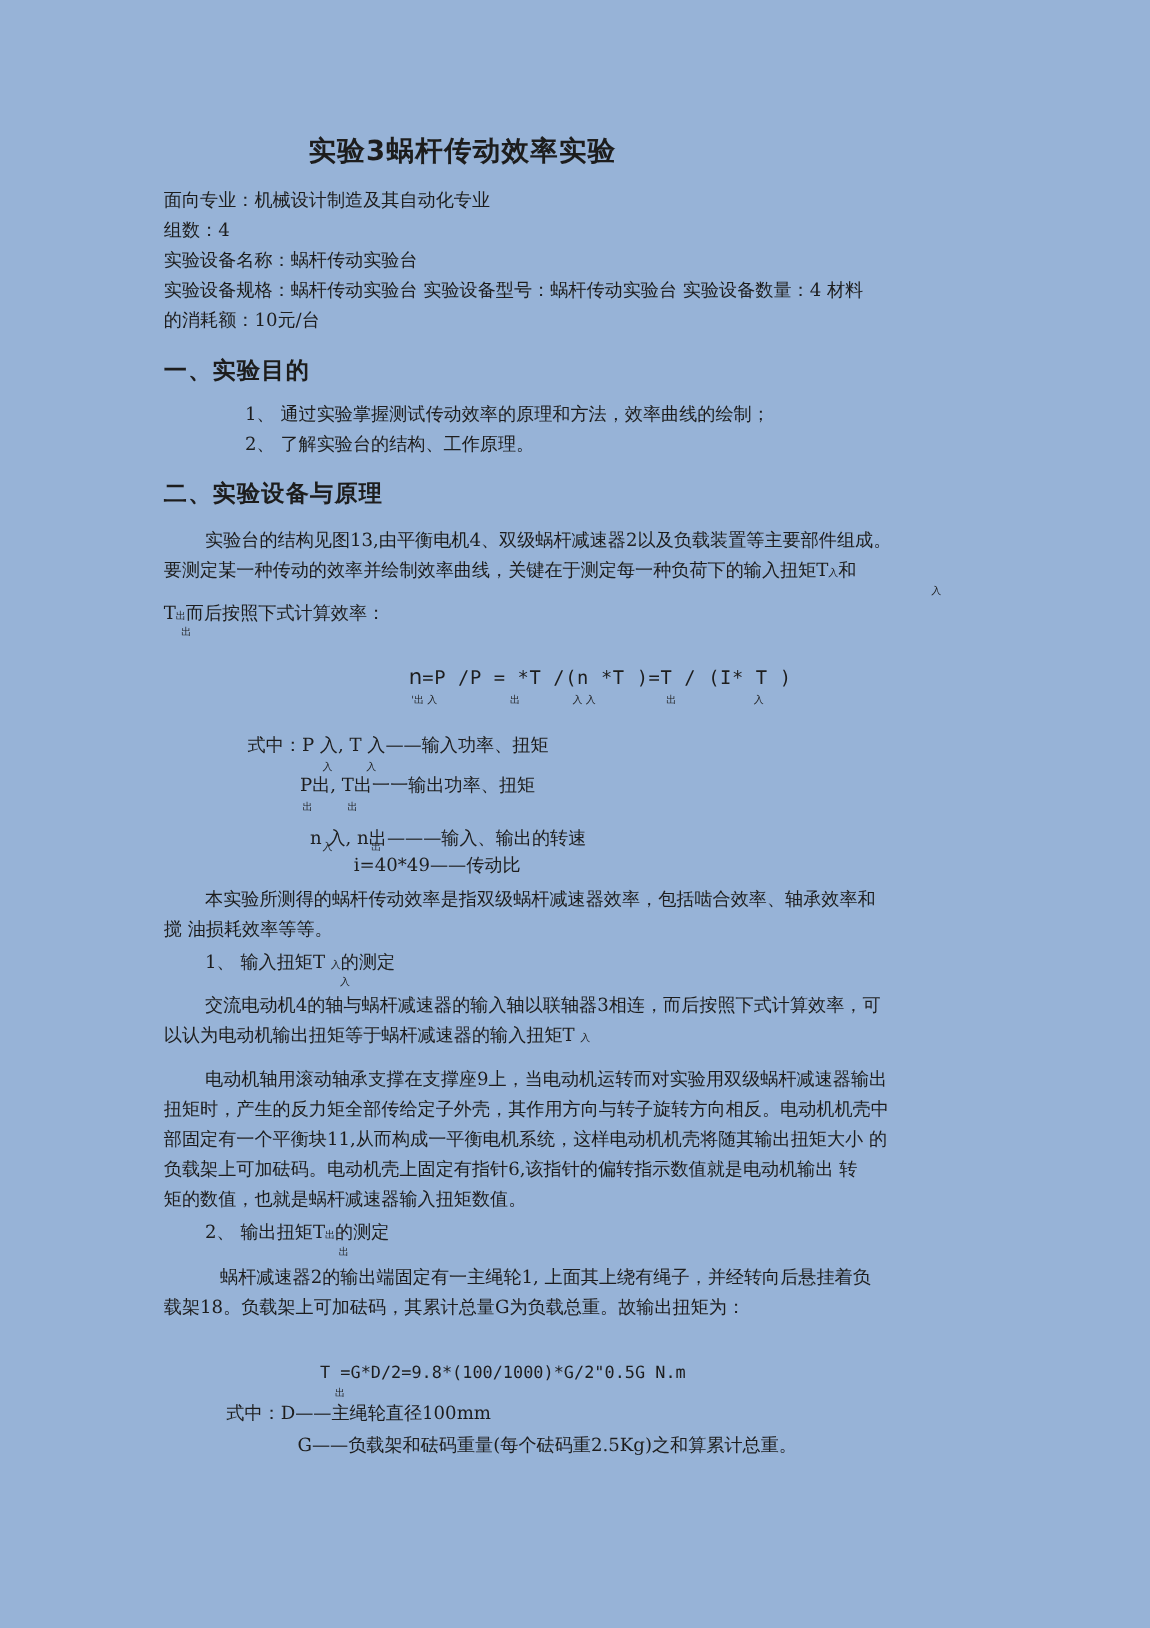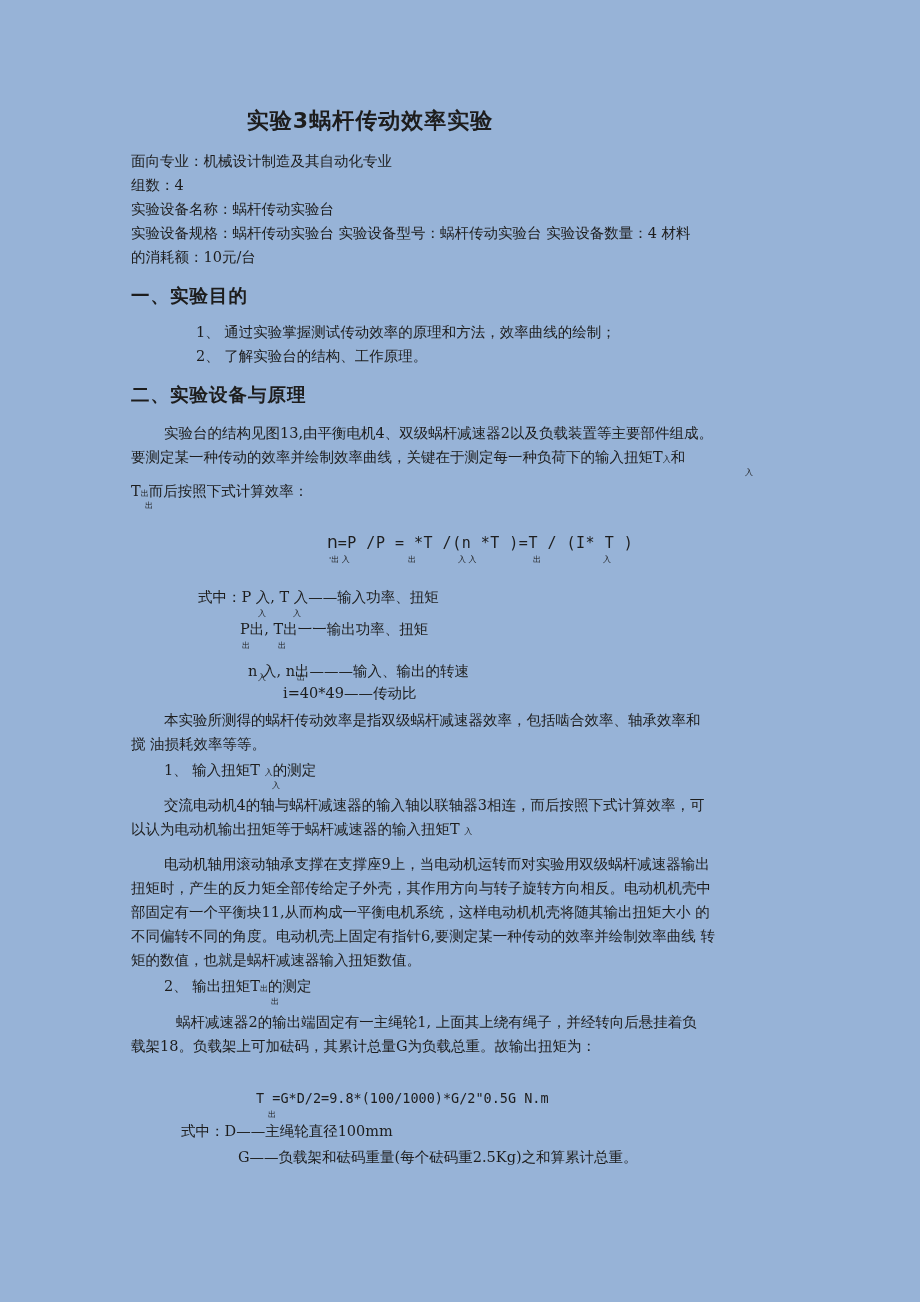--- a/index.html
+++ b/index.html
@@ -99,21 +99,21 @@
   <div class="abs sub" style="left:272px;top:781px;">入</div>
 
   <div class="abs t" style="left:164px;top:796px;">交流电动机4的轴与蜗杆减速器的输入轴以联轴器3相连，而后按照下式计算效率，可</div>
   <div class="abs t" style="left:131px;top:820px;">
     <span>以认为电动机输出扭矩等于蜗杆减速器的输入扭矩T </span><span class="sub">入</span>
   </div>
 
   <div class="abs t" style="left:164px;top:855px;">电动机轴用滚动轴承支撑在支撑座9上，当电动机运转而对实验用双级蜗杆减速器输出</div>
   <div class="abs t" style="left:131px;top:879px;">扭矩时，产生的反力矩全部传给定子外壳，其作用方向与转子旋转方向相反。电动机机壳中</div>
   <div class="abs t" style="left:131px;top:903px;">部固定有一个平衡块11,从而构成一平衡电机系统，这样电动机机壳将随其输出扭矩大小 的</div>
-  <div class="abs t" style="left:131px;top:927px;">不同偏转不同的角度。电动机壳上固定有指针6,要测定某一种传动的效率并绘制效率曲线 转</div>
+  <div class="abs t" style="left:131px;top:927px;">负载架上可加砝码。电动机壳上固定有指针6,该指针的偏转指示数值就是电动机输出 转</div>
   <div class="abs t" style="left:131px;top:951px;">矩的数值，也就是蜗杆减速器输入扭矩数值。</div>
 
   <div class="abs t" style="left:164px;top:977px;">
     <span>2、   输出扭矩T</span><span class="sub">出</span><span>的测定</span>
   </div>
   <div class="abs sub" style="left:271px;top:997px;">出</div>
 
   <div class="abs t" style="left:176px;top:1013px;">蜗杆减速器2的输出端固定有一主绳轮1, 上面其上绕有绳子，并经转向后悬挂着负</div>
   <div class="abs t" style="left:131px;top:1037px;">载架18。负载架上可加砝码，其累计总量G为负载总重。故输出扭矩为：</div>
 

